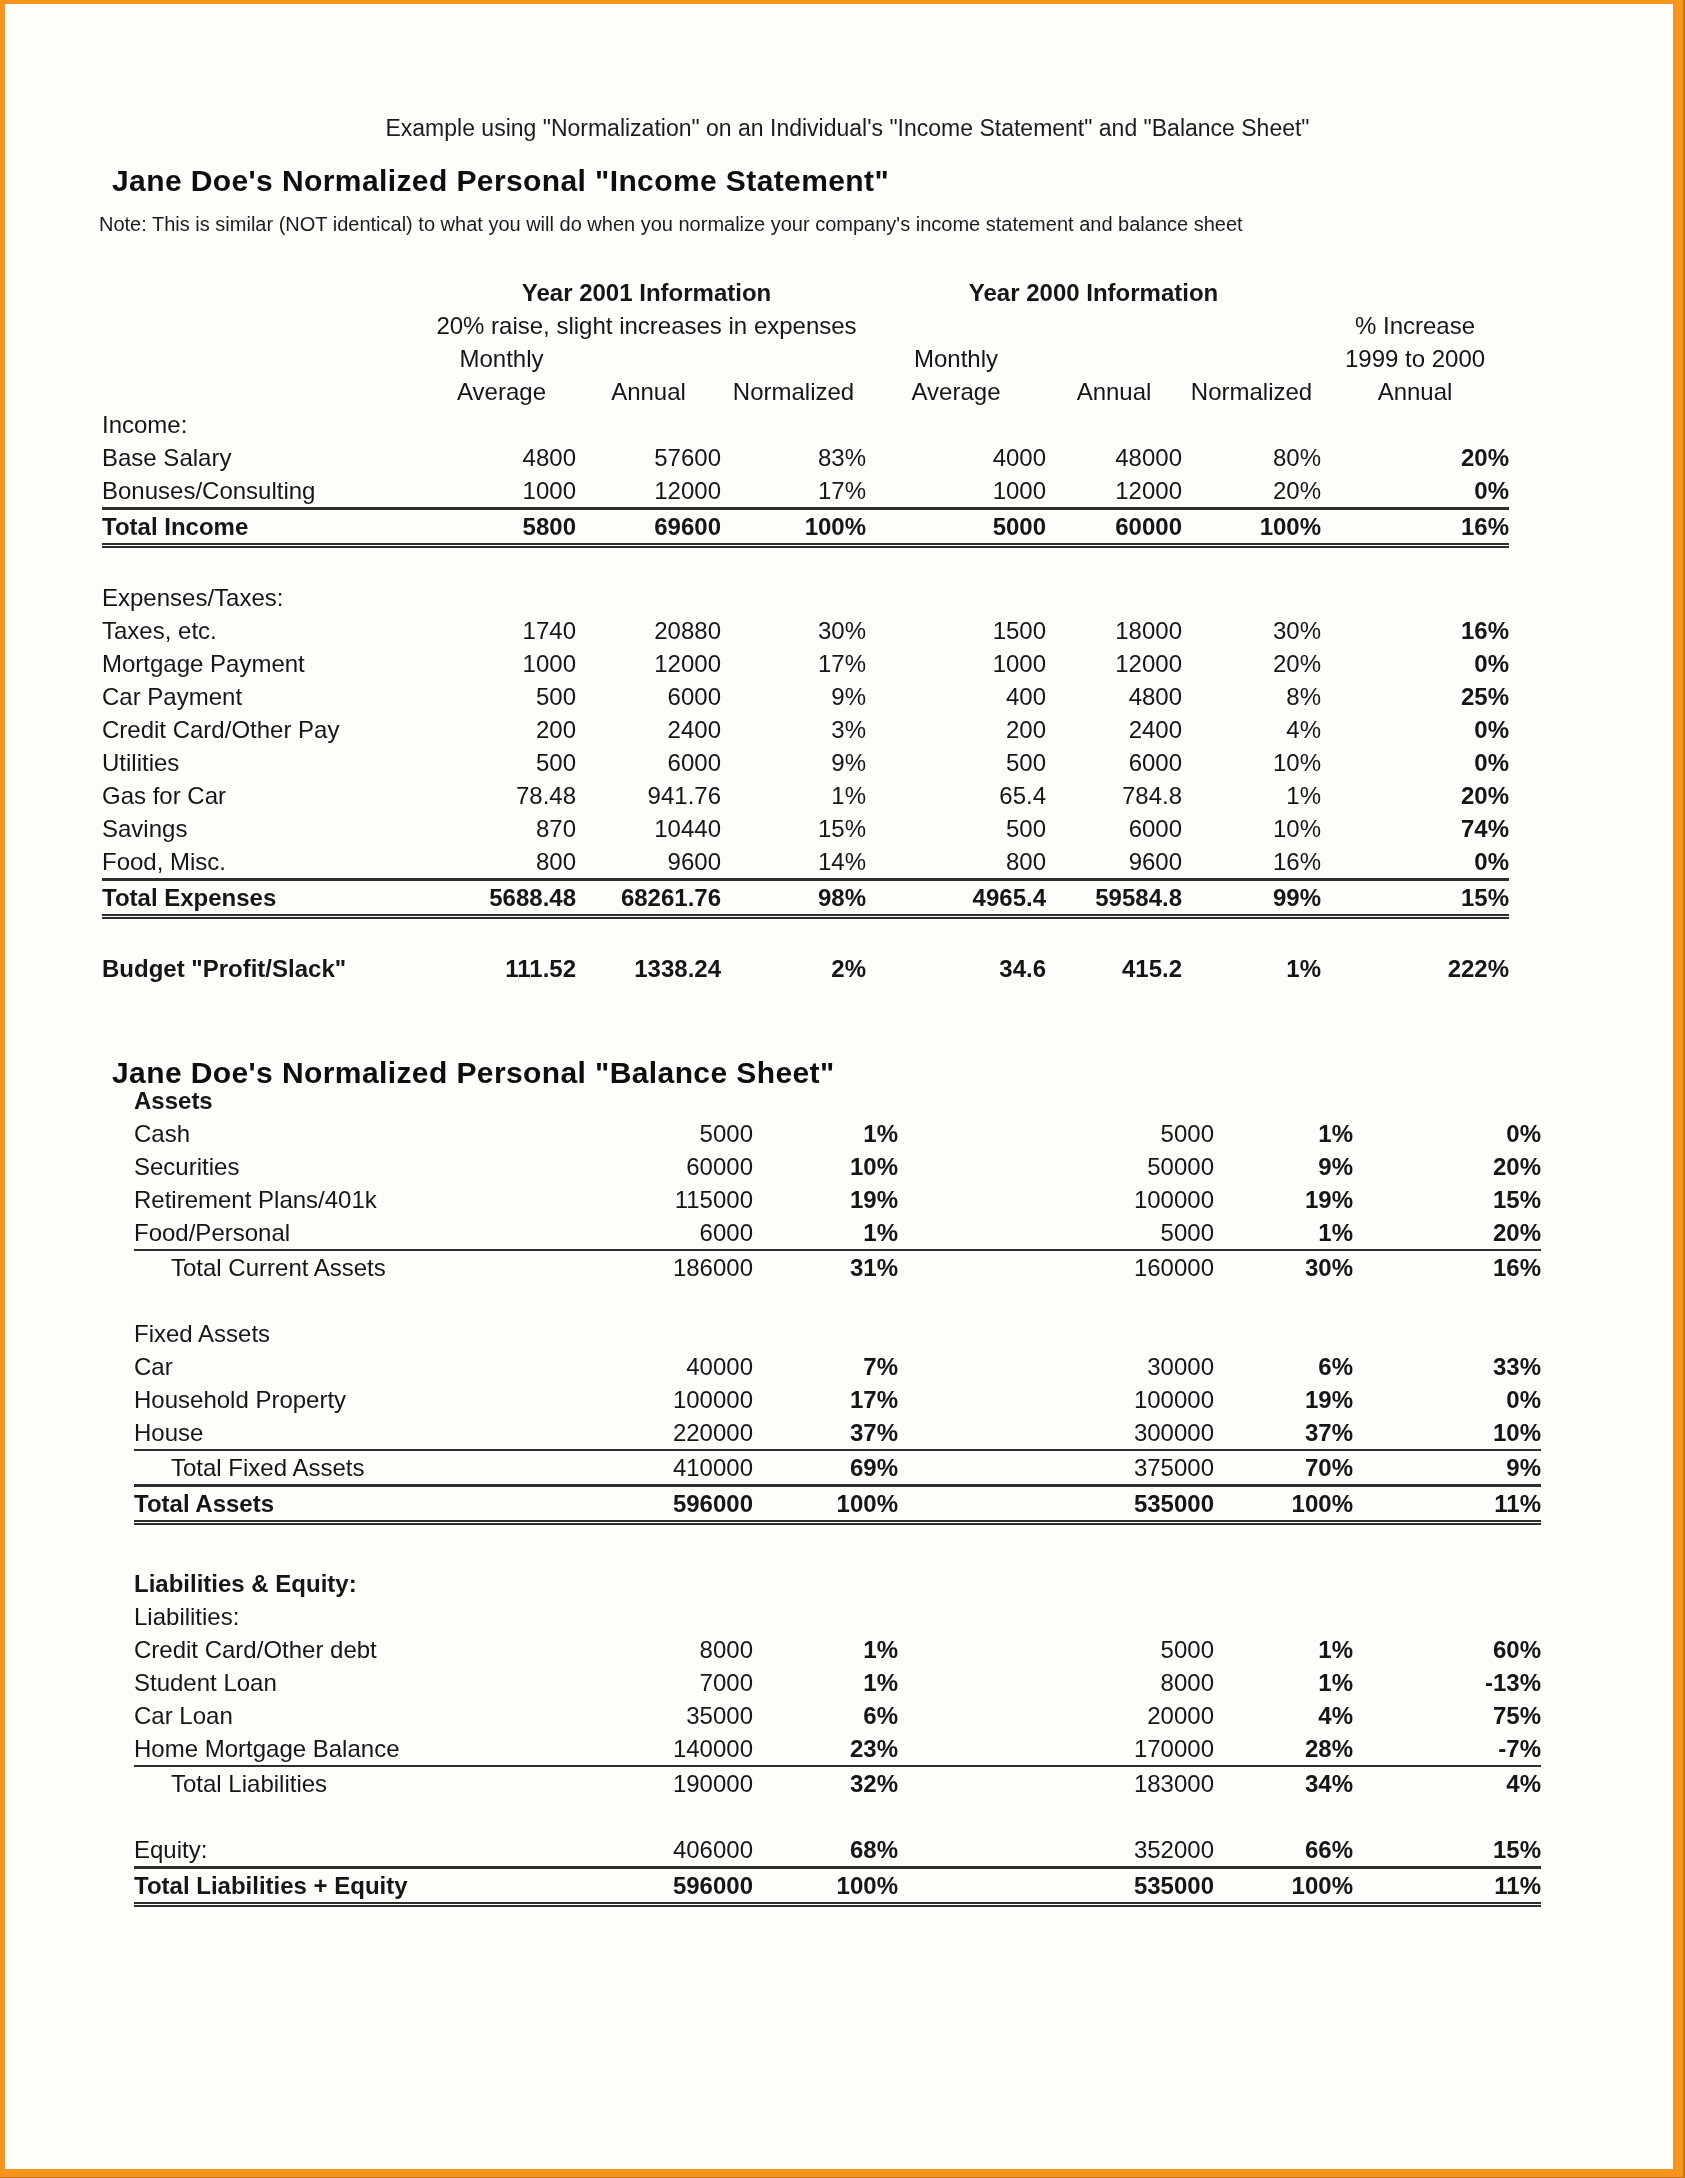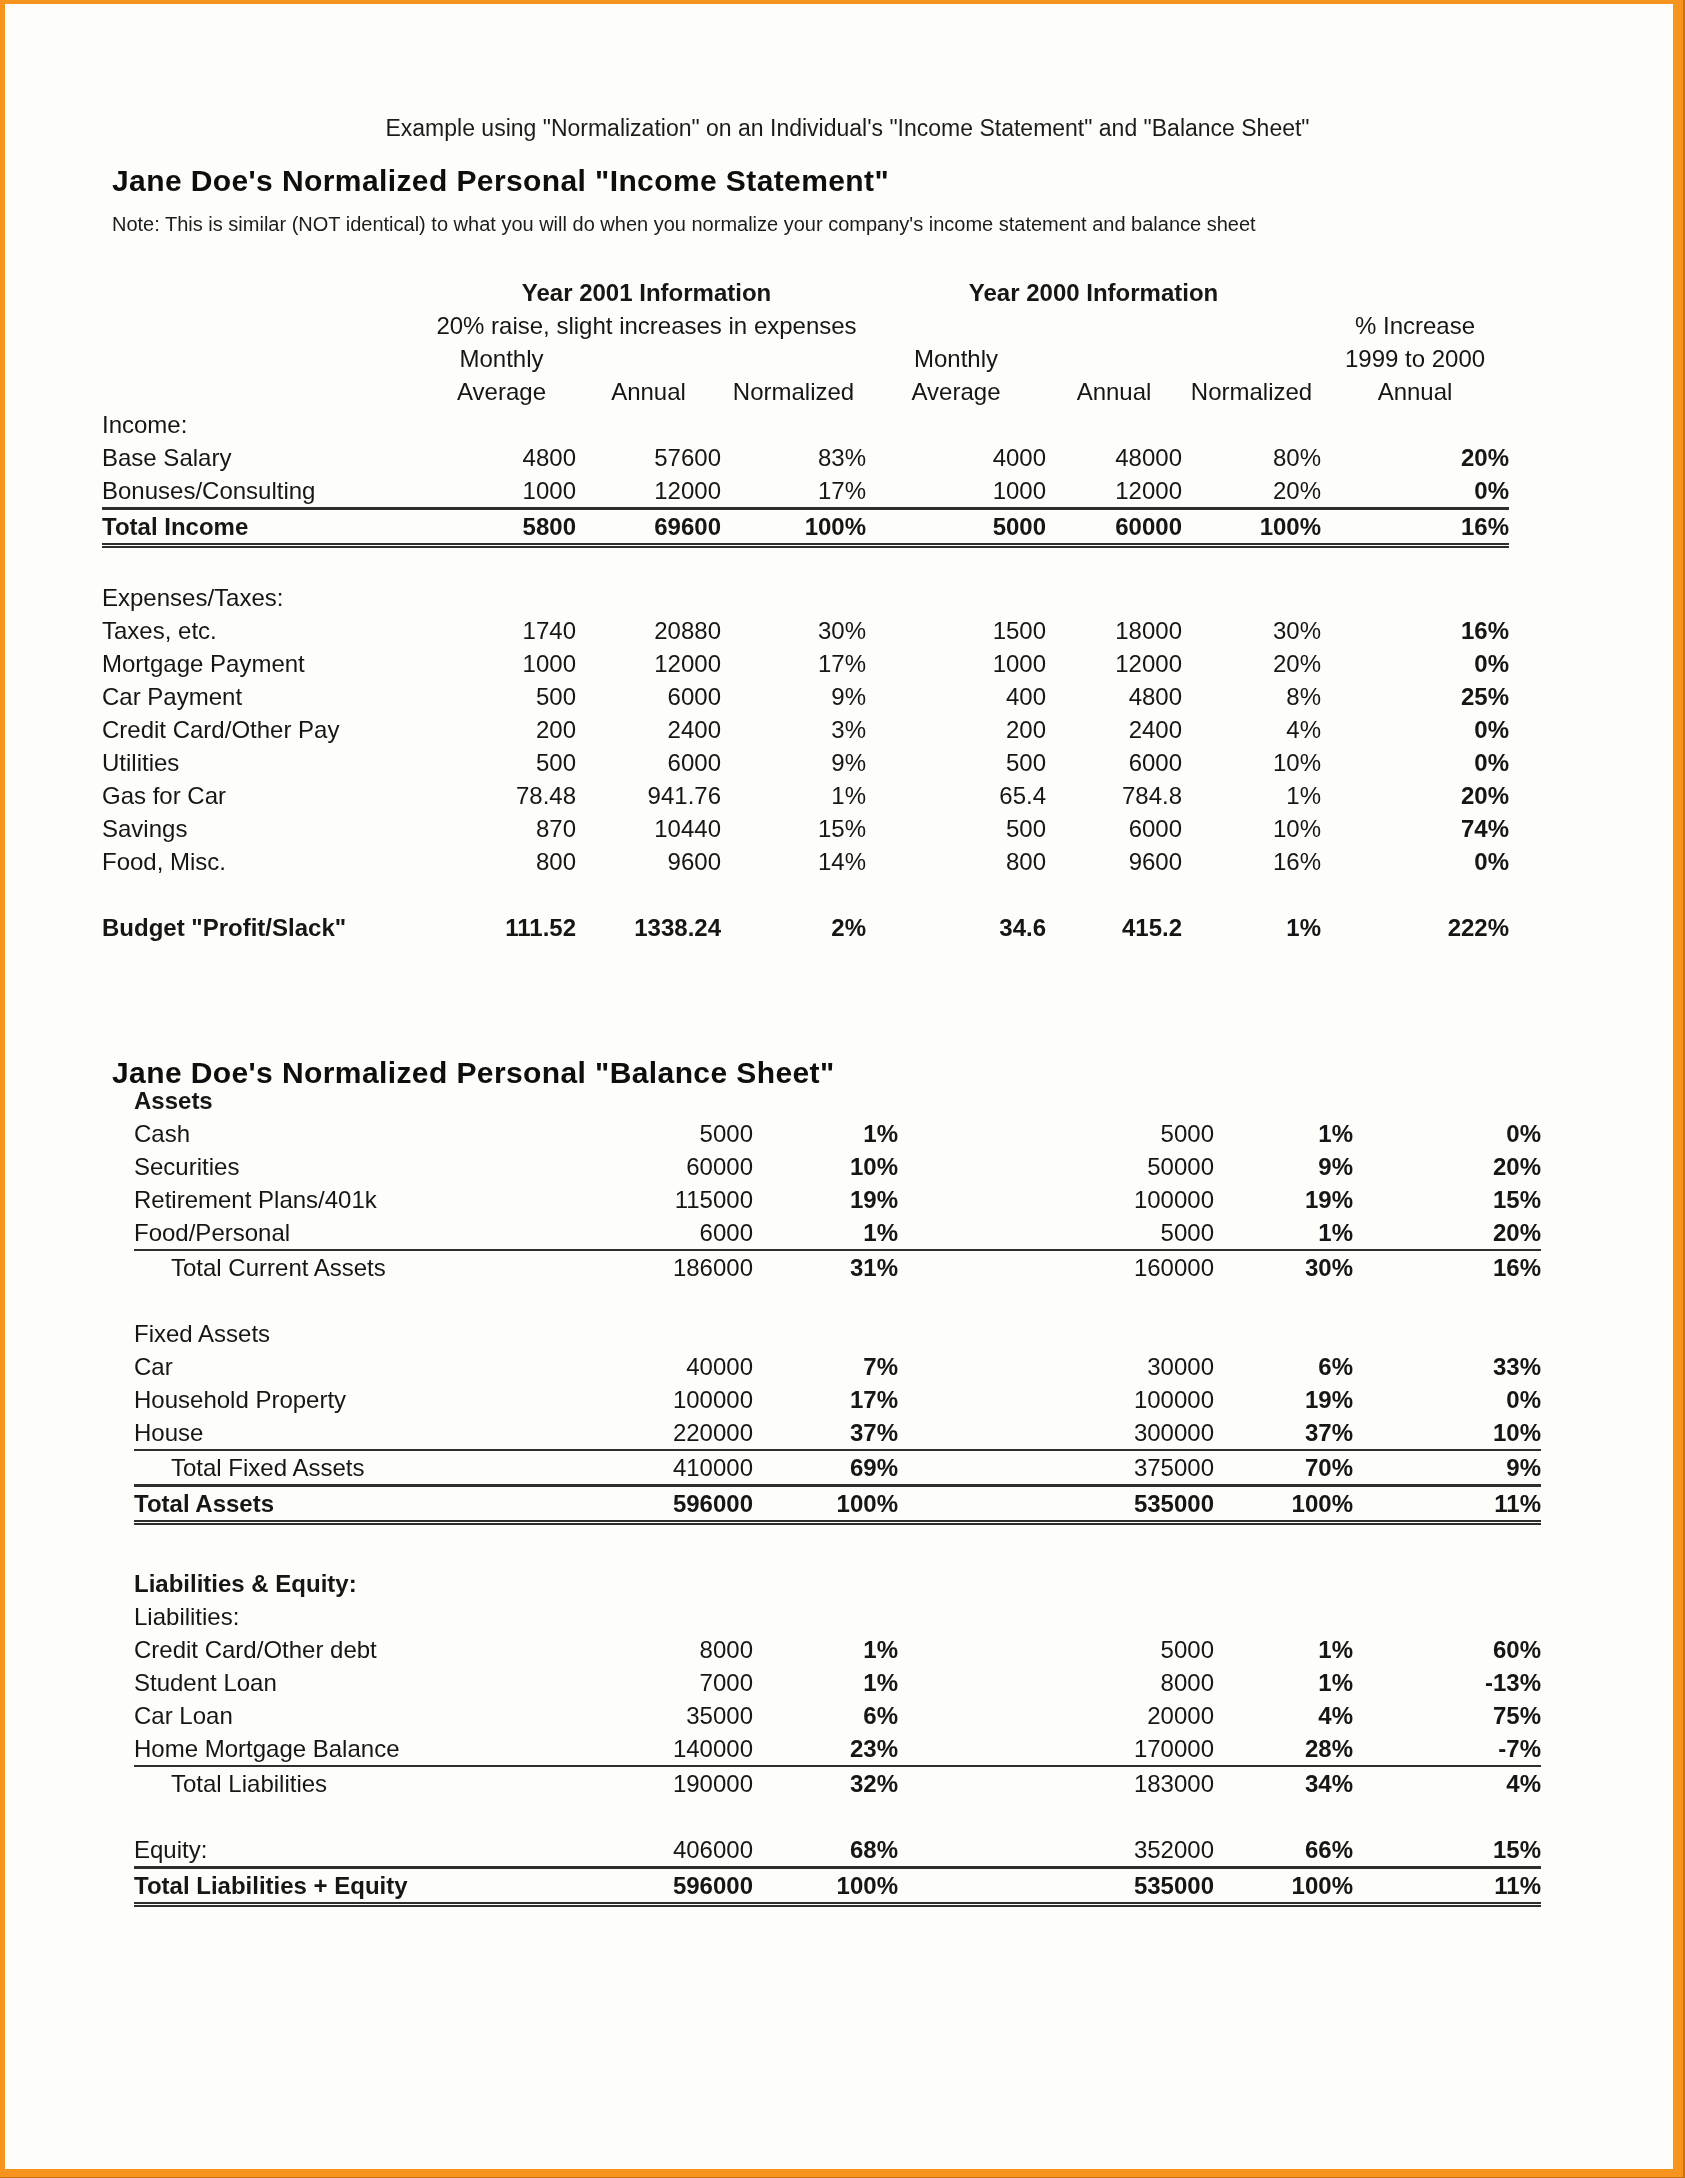--- a/index.html
+++ b/index.html
@@ -21,21 +21,21 @@
     position:absolute;top:111px;left:0;width:1685px;
     text-align:center;font-size:23px;letter-spacing:0px;color:#1c1c1c;
   }
   .doc-title{
     position:absolute;left:107px;
     font-size:30px;font-weight:700;color:#0e0e0e;letter-spacing:0.4px;
   }
   #income-title{top:160px;}
   #balance-title{top:1052px;}
   .doc-note{
-    position:absolute;left:107px;top:209px;
+    position:absolute;left:94px;top:209px;
     font-size:20px;color:#1c1c1c;
   }
   table.fin{
     position:absolute;left:97px;width:1406px;
     border-collapse:collapse;table-layout:fixed;
     font-size:24px;color:#161616;
   }
   #income-table{top:272px;}
   #balance-table{top:1080px;margin-left:32px;}
   table.fin td{
@@ -241,20 +241,30 @@
             <tr class="data">
               <td class="lbl">Food, Misc.</td>
               <td class="num">800</td>
               <td class="num">9600</td>
               <td class="num">14%</td>
               <td class="num">800</td>
               <td class="num">9600</td>
               <td class="num">16%</td>
               <td class="num b">0%</td>
             </tr>
+            <tr class="grandtotal">
+              <td class="lbl">Total Expenses</td>
+              <td class="num">5688.48</td>
+              <td class="num">68261.76</td>
+              <td class="num">98%</td>
+              <td class="num">4965.4</td>
+              <td class="num">59584.8</td>
+              <td class="num">99%</td>
+              <td class="num">15%</td>
+            </tr>
             <tr class="gap">
               <td colspan="8"></td>
             </tr>
             <tr class="budget">
               <td class="lbl">Budget "Profit/Slack"</td>
               <td class="num">111.52</td>
               <td class="num">1338.24</td>
               <td class="num">2%</td>
               <td class="num">34.6</td>
               <td class="num">415.2</td>

